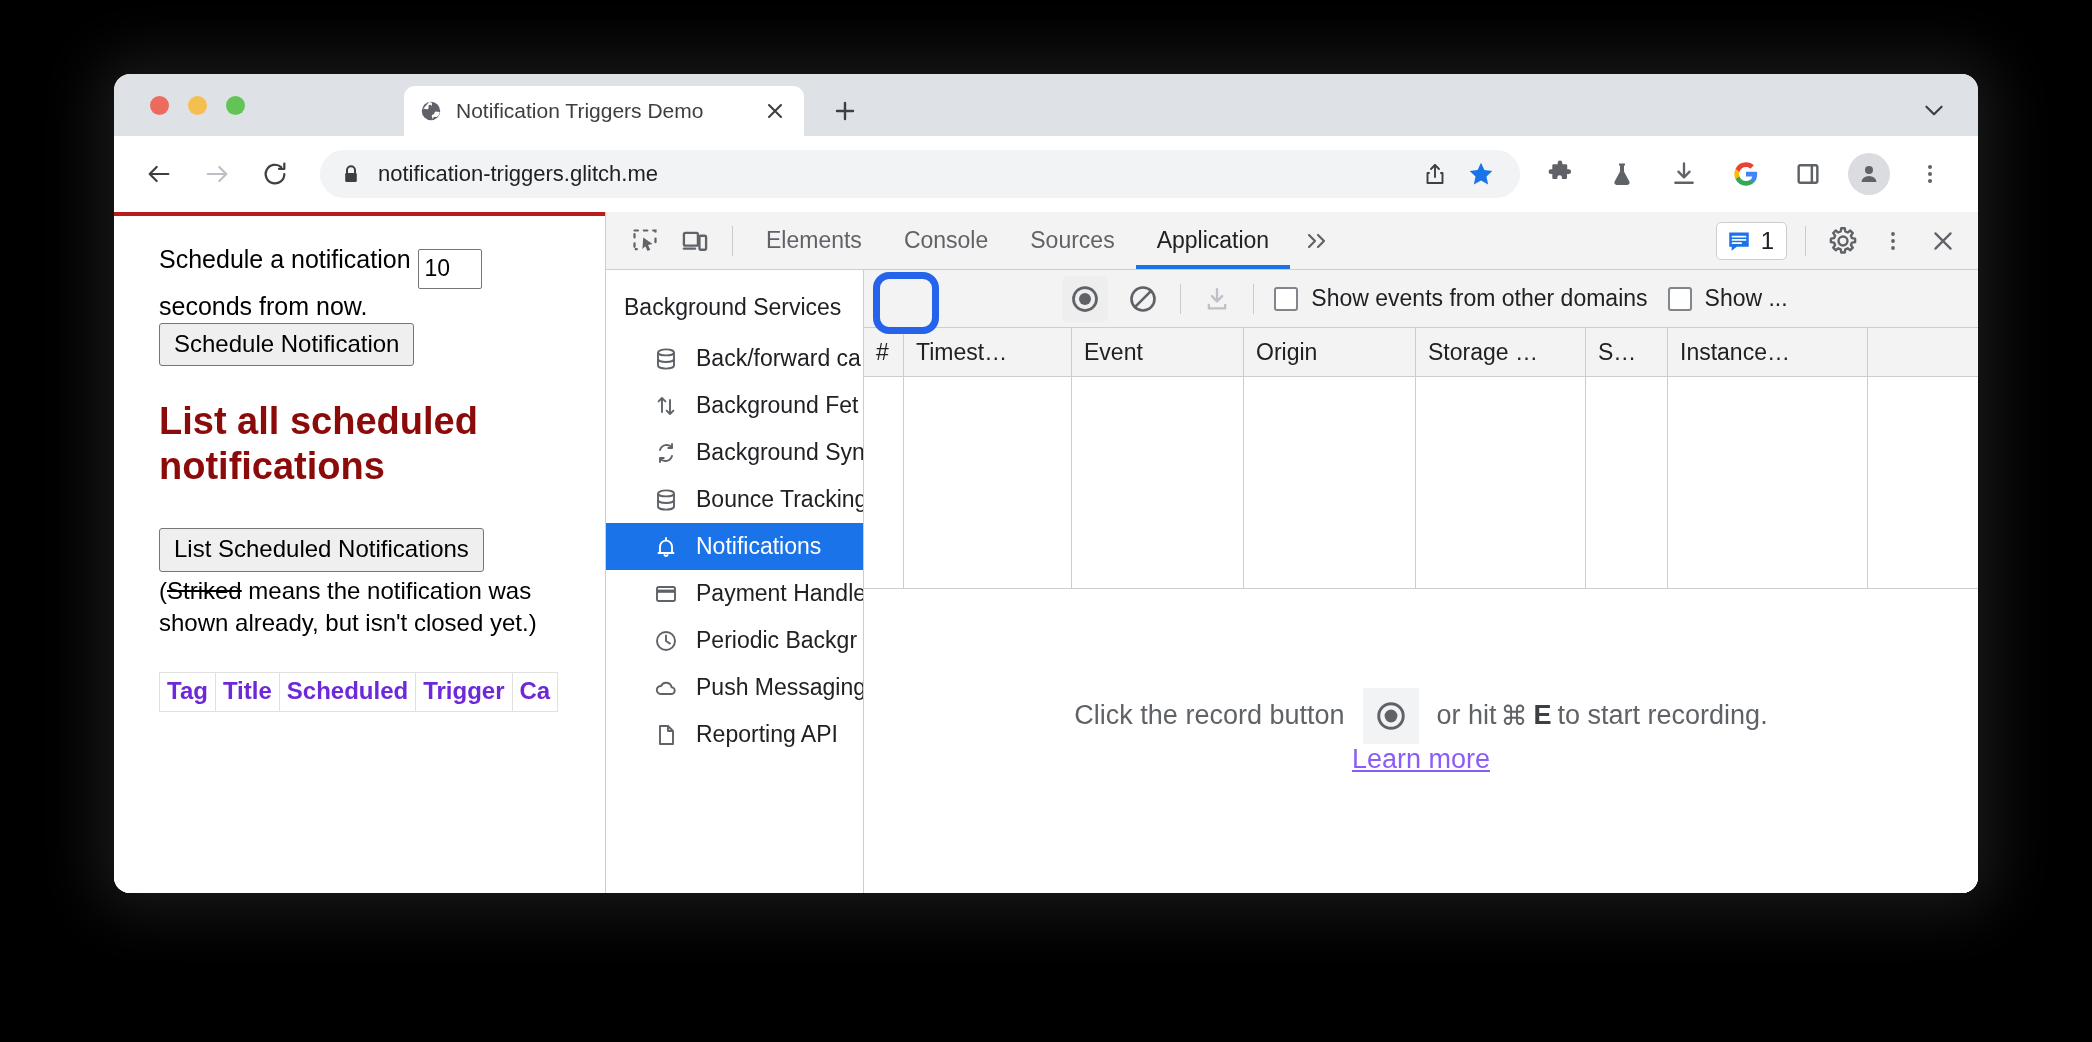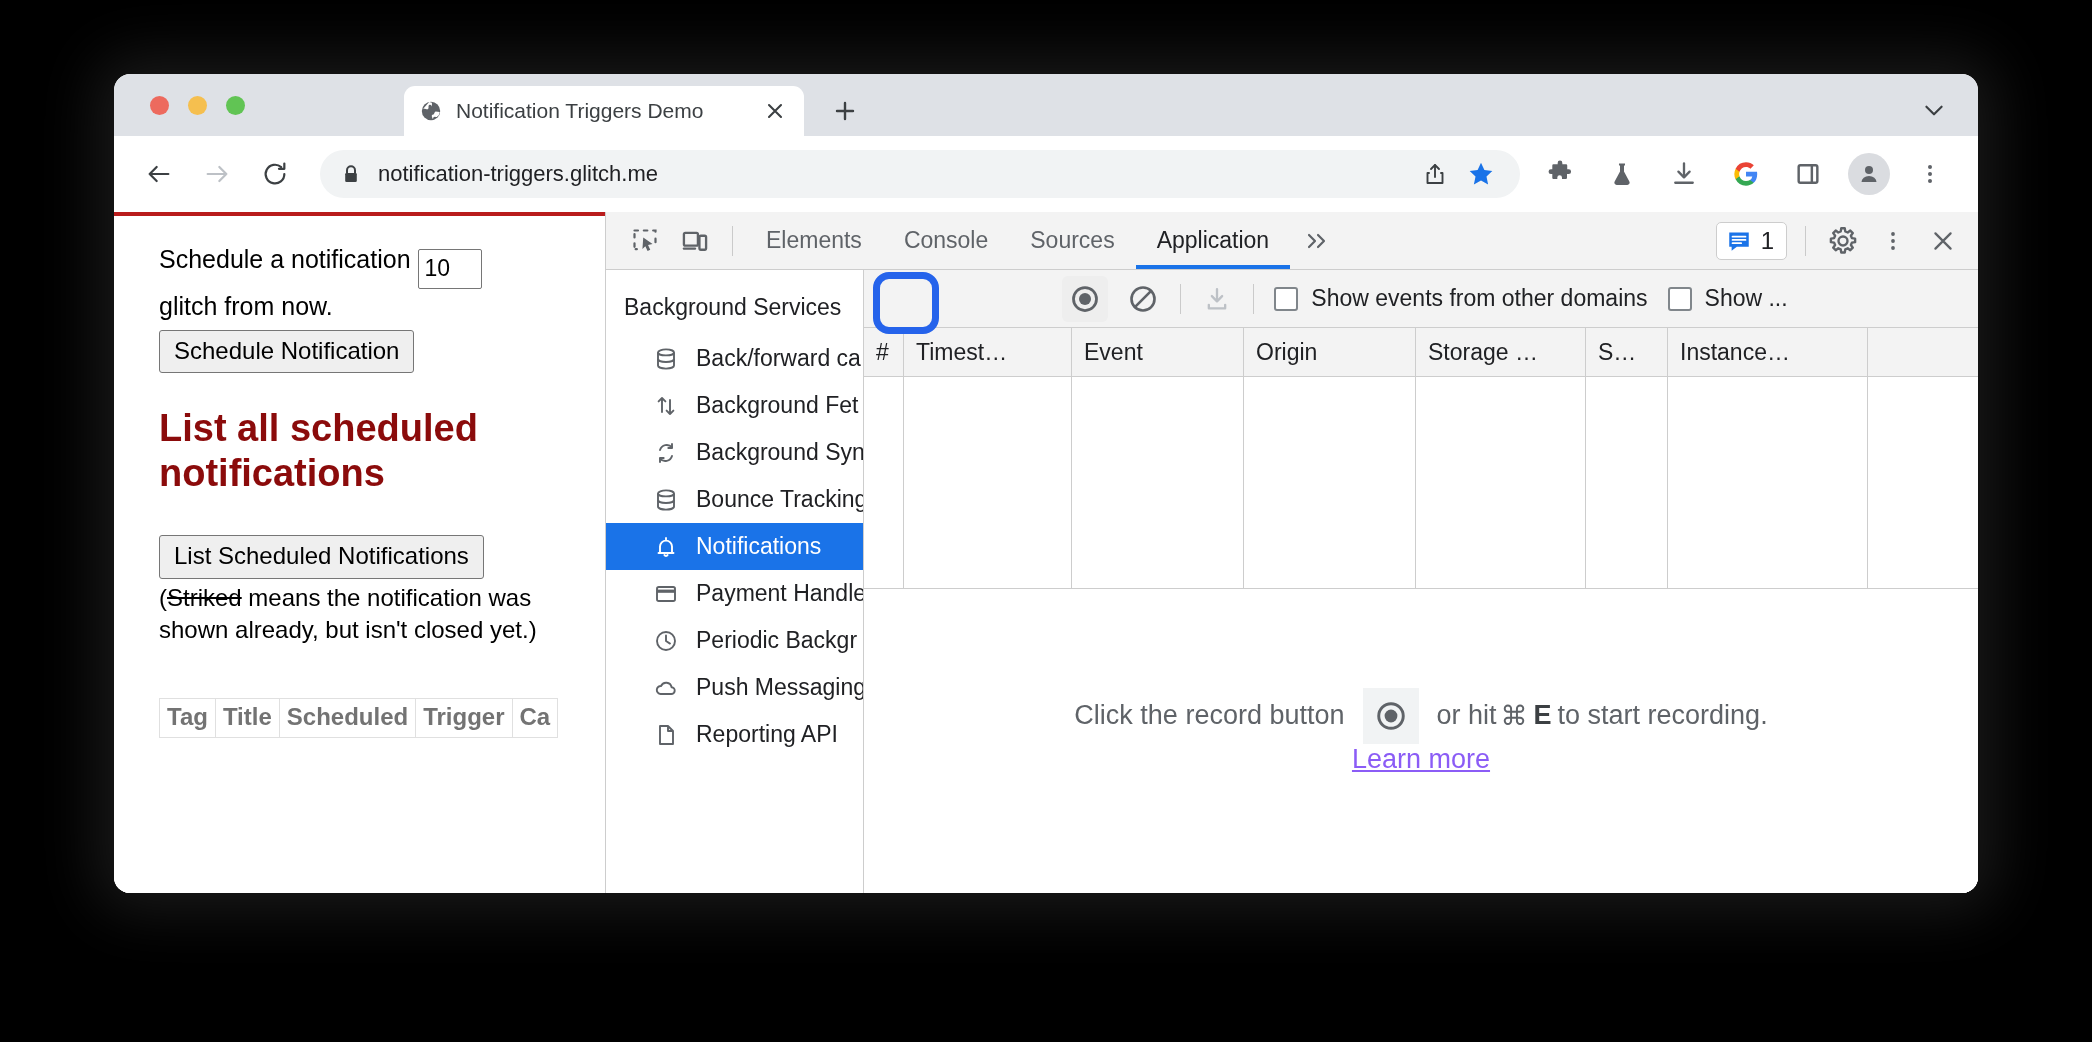--- a/index.html
+++ b/index.html
@@ -159,37 +159,37 @@
     display: inline-block;
     background: #efefef;
     border: 1px solid #767676;
     border-radius: 3px;
     font-family: "Liberation Sans", sans-serif;
     font-size: 24px;
     color: #000;
     padding: 7px 14px 8px;
     line-height: 1.1;
   }
-  #schedule-btn-wrap { margin-top: 7px; }
+  #schedule-btn-wrap { }
   #list-heading {
     font-size: 38px; font-weight: bold; line-height: 1.17;
     color: #8b0b0b;
     margin-top: 33px;
     max-width: 400px;
   }
   #list-btn-wrap { margin-top: 40px; }
   #strike-note {
     font-size: 24px; color: #000; line-height: 1.35;
     margin-top: 3px; max-width: 400px;
   }
   #strike-word { text-decoration: line-through; }
   #page-table {
-    margin-top: 52px;
+    margin-top: 33px;
     border-collapse: collapse;
-    font-size: 24px; font-weight: bold; color: #737373;
+    font-size: 24px; font-weight: bold; color: #6d28d9;
     white-space: nowrap;
   }
   #page-table th {
     border: 1px solid #e0e0e0;
     padding: 4px 7px 6px;
     font-weight: bold;
     text-align: left;
   }
 
   
@@ -513,21 +513,21 @@
     </div>
   </div>
 
   <div id="content-row">
 
     <div id="page-viewport">
       <div id="schedule-line">
         <span>Schedule a notification</span>
         <input id="seconds-input" type="text" value="10" style="">
         <br>
-        <span>glitch from now.</span>
+        <span>seconds from now.</span>
       </div>
       <div id="schedule-btn-wrap">
         <span class="page-button">Schedule Notification</span>
       </div>
 
       <div id="list-heading">List all scheduled notifications</div>
 
       <div id="list-btn-wrap">
         <span class="page-button">List Scheduled Notifications</span>
       </div>

